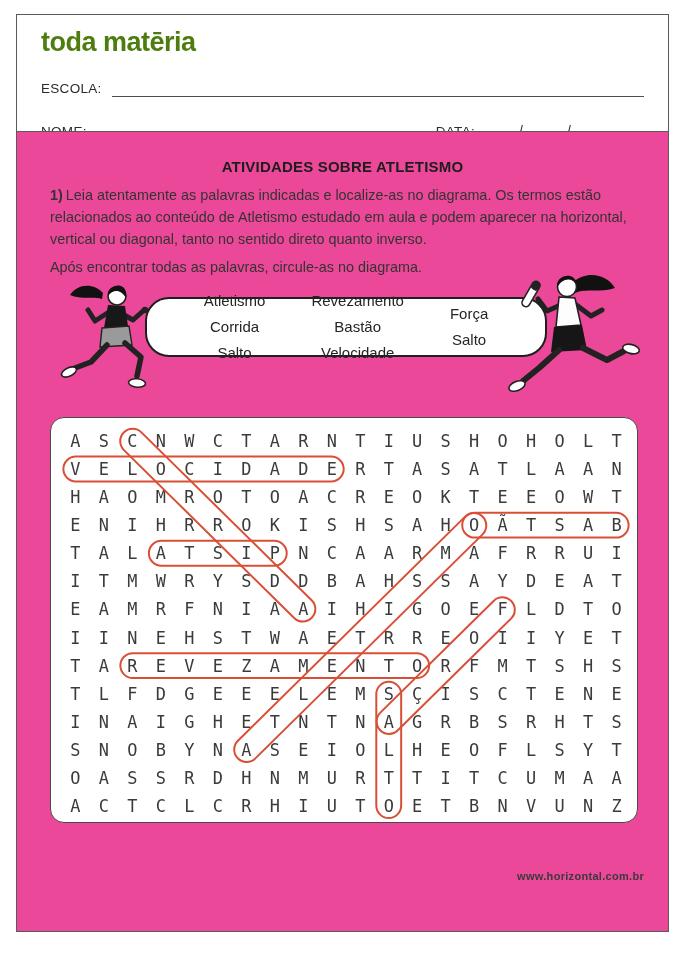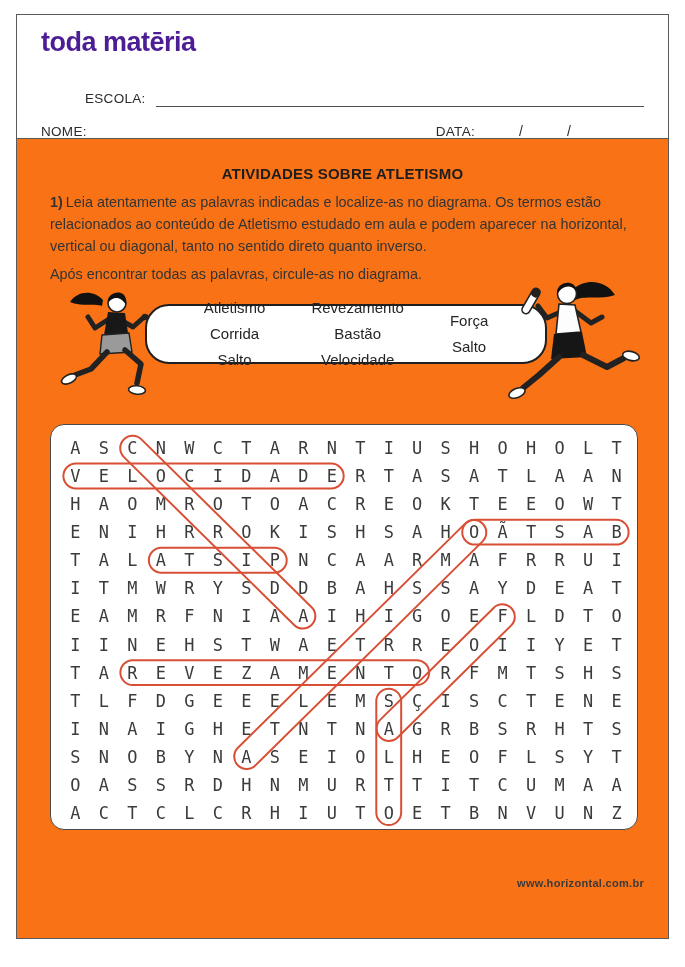--- a/index.html
+++ b/index.html
@@ -11,37 +11,37 @@
   }
   .page { position:absolute; inset:0; background:#fff; }
 
   
   .header-box {
     position:absolute; left:16px; top:14px; width:653px; height:130px;
     border:1.5px solid #5a5a5a; background:#fff;
   }
   .logo {
     position:absolute; left:24px; top:12px;
-    font-size:27px; font-weight:700; letter-spacing:-0.5px; color:#4c1d95;
+    font-size:27px; font-weight:700; letter-spacing:-0.5px; color:#4d7c0f;
   }
   .form-row { position:absolute; left:24px; right:24px; display:flex; align-items:flex-end; }
-  .school-row { top:76px;margin-left:44px; }
+  .school-row { top:66px; }
   .name-row  { top:108px;text-align:center; }
   .form-label { font-size:13.5px; color:#2b2b2b; letter-spacing:0.3px; white-space:nowrap; padding-bottom:1px; }
   .fill-line { border-bottom:1.5px solid #4f4f4f; height:16px; display:inline-block; }
   .school-line { flex:1; margin-left:10px; }
   .name-line { width:322px; margin-left:10px; }
   .date-label { margin-left:17px; }
   .date-slot { width:30px; height:16px; border-bottom:1.5px solid #4f4f4f; display:inline-block; margin-left:8px; }
   .date-sep { margin-left:6px; font-size:14px; color:#2b2b2b; padding-bottom:1px; }
 
   
   .main-box {
-    position:absolute; left:16px; top:138px; width:653px; height:801px;
-    border:1.5px solid #5a5a5a; background:#f97316;
+    position:absolute; left:16px; top:131px; width:653px; height:801px;
+    border:1.5px solid #5a5a5a; background:#ec4899;
   }
   .title {
     position:absolute; left:0; right:0; top:26px; text-align:center;
     font-size:15px; font-weight:700; color:#1d1d1d; letter-spacing:0.2px;
   }
   .para {
     position:absolute; left:33px; width:598px; top:52px;
     font-size:14.4px; line-height:22px; color:#333;
   }
   .para b { margin-right:3px; }

